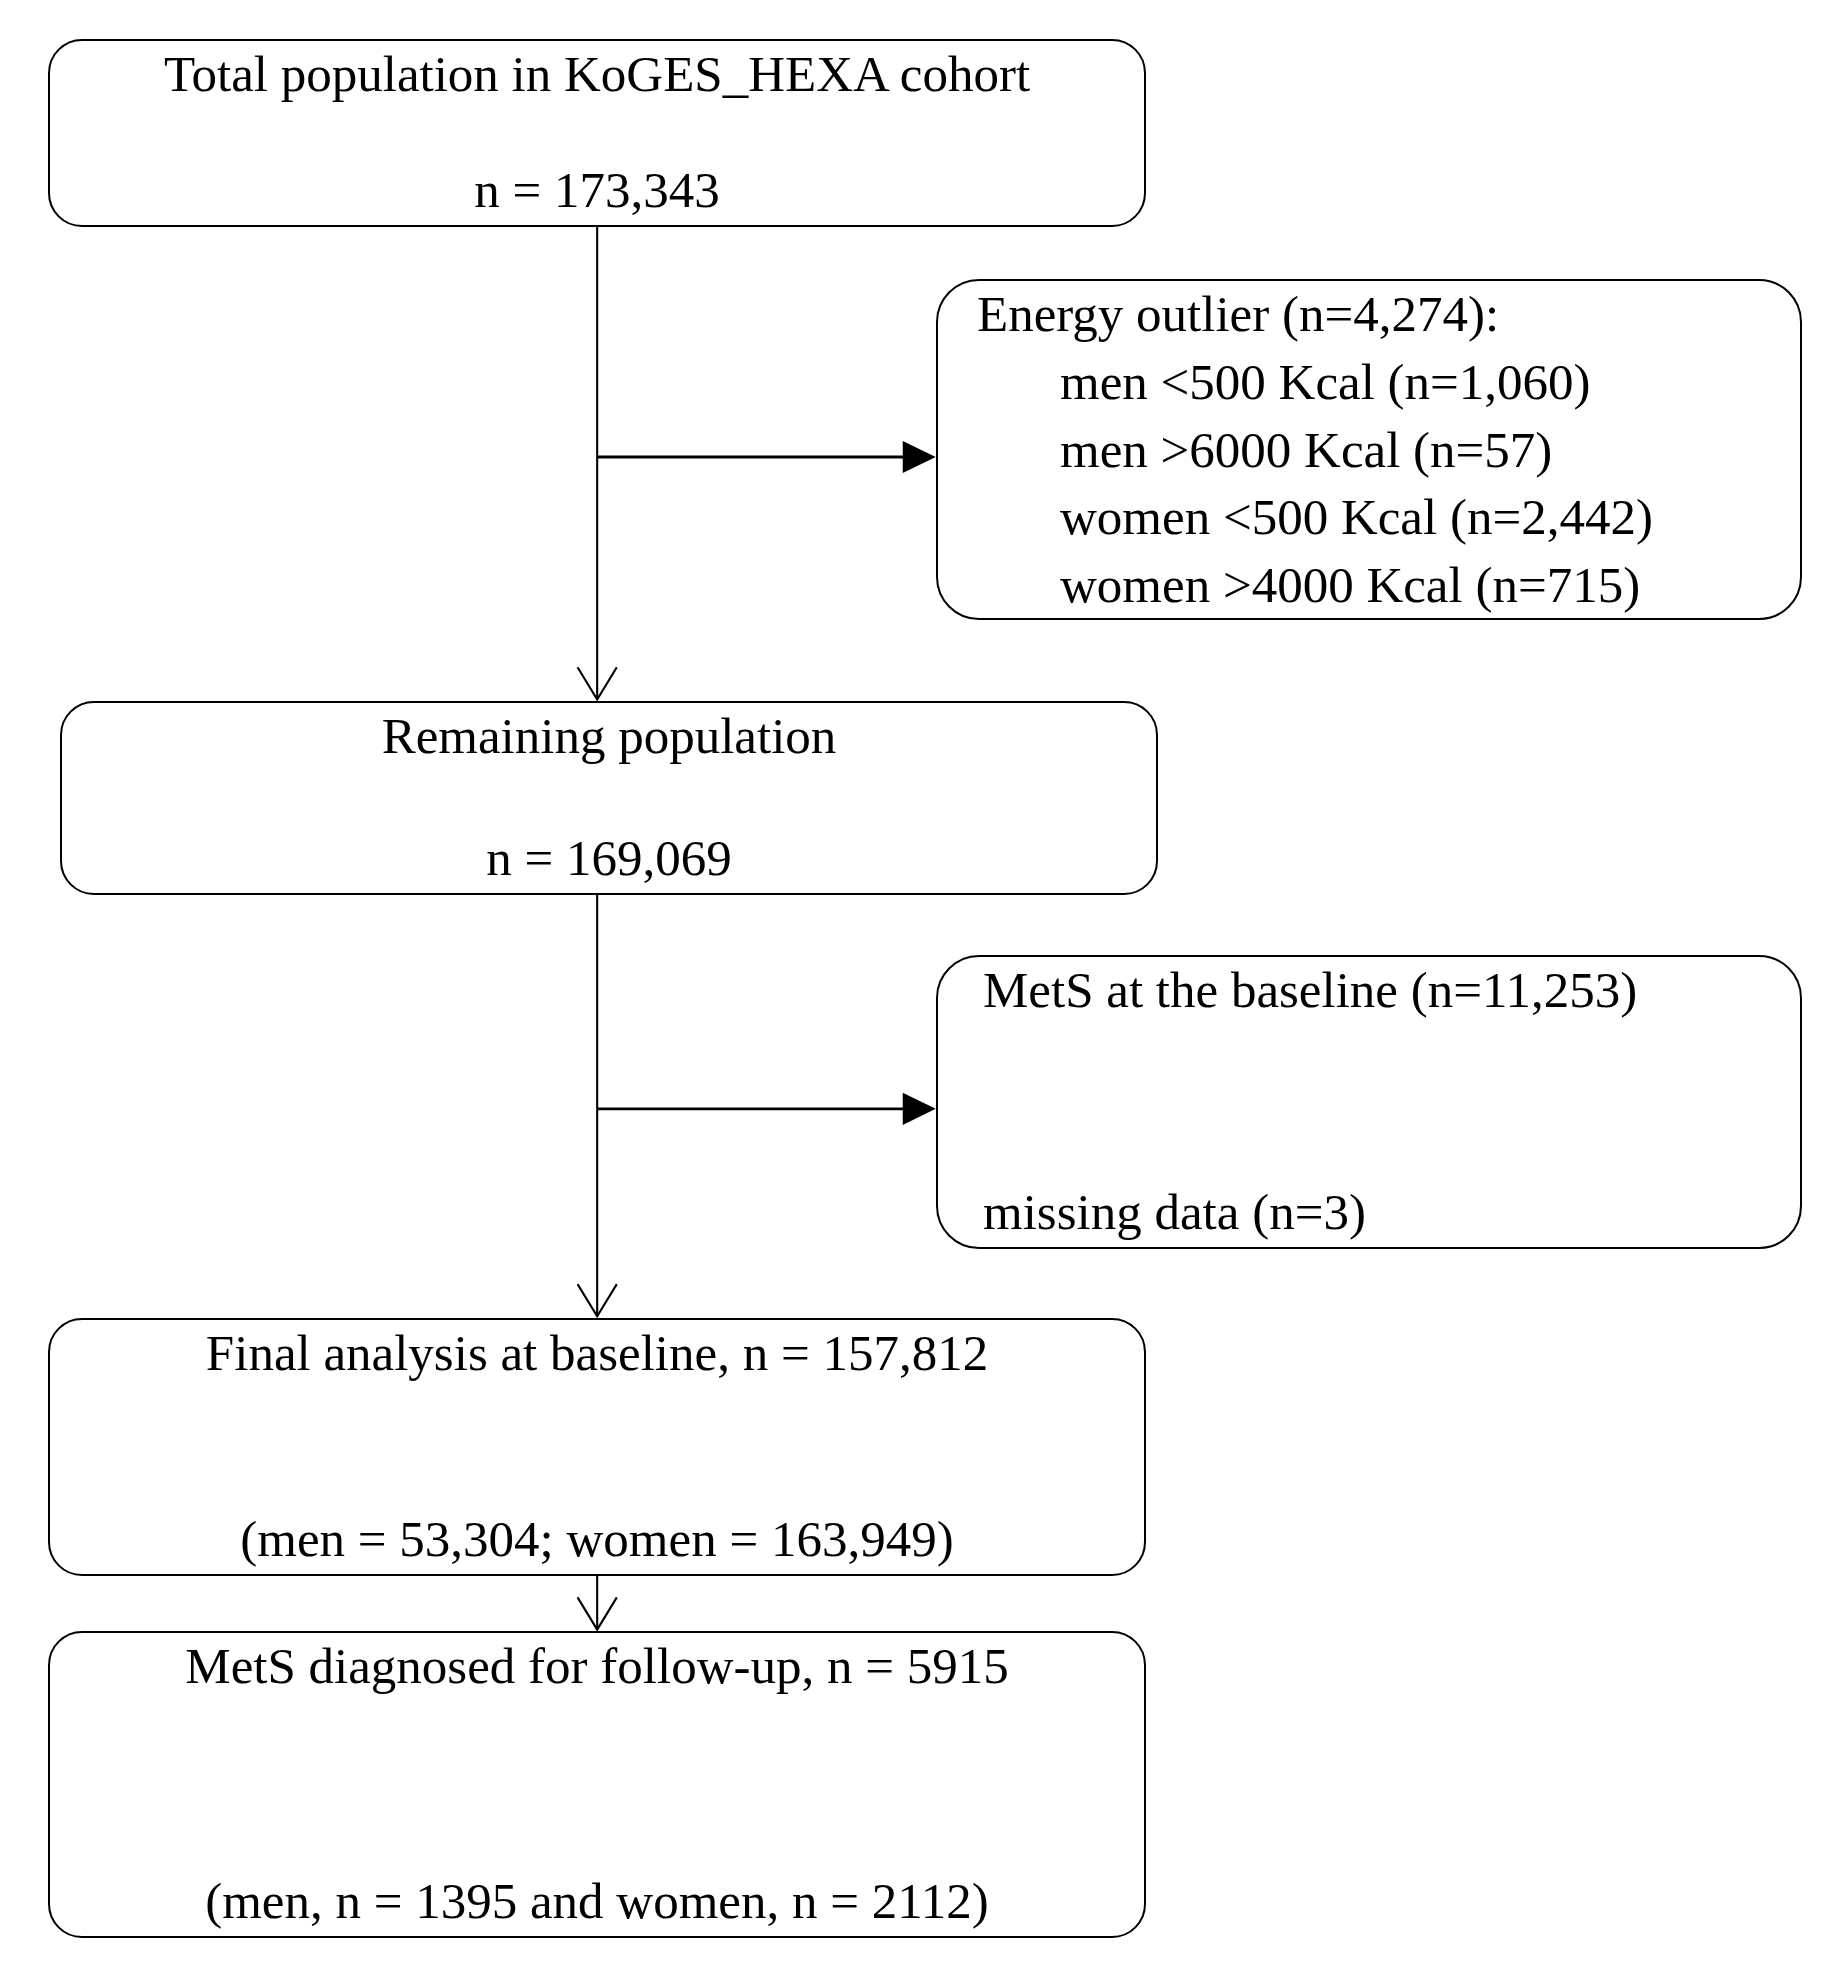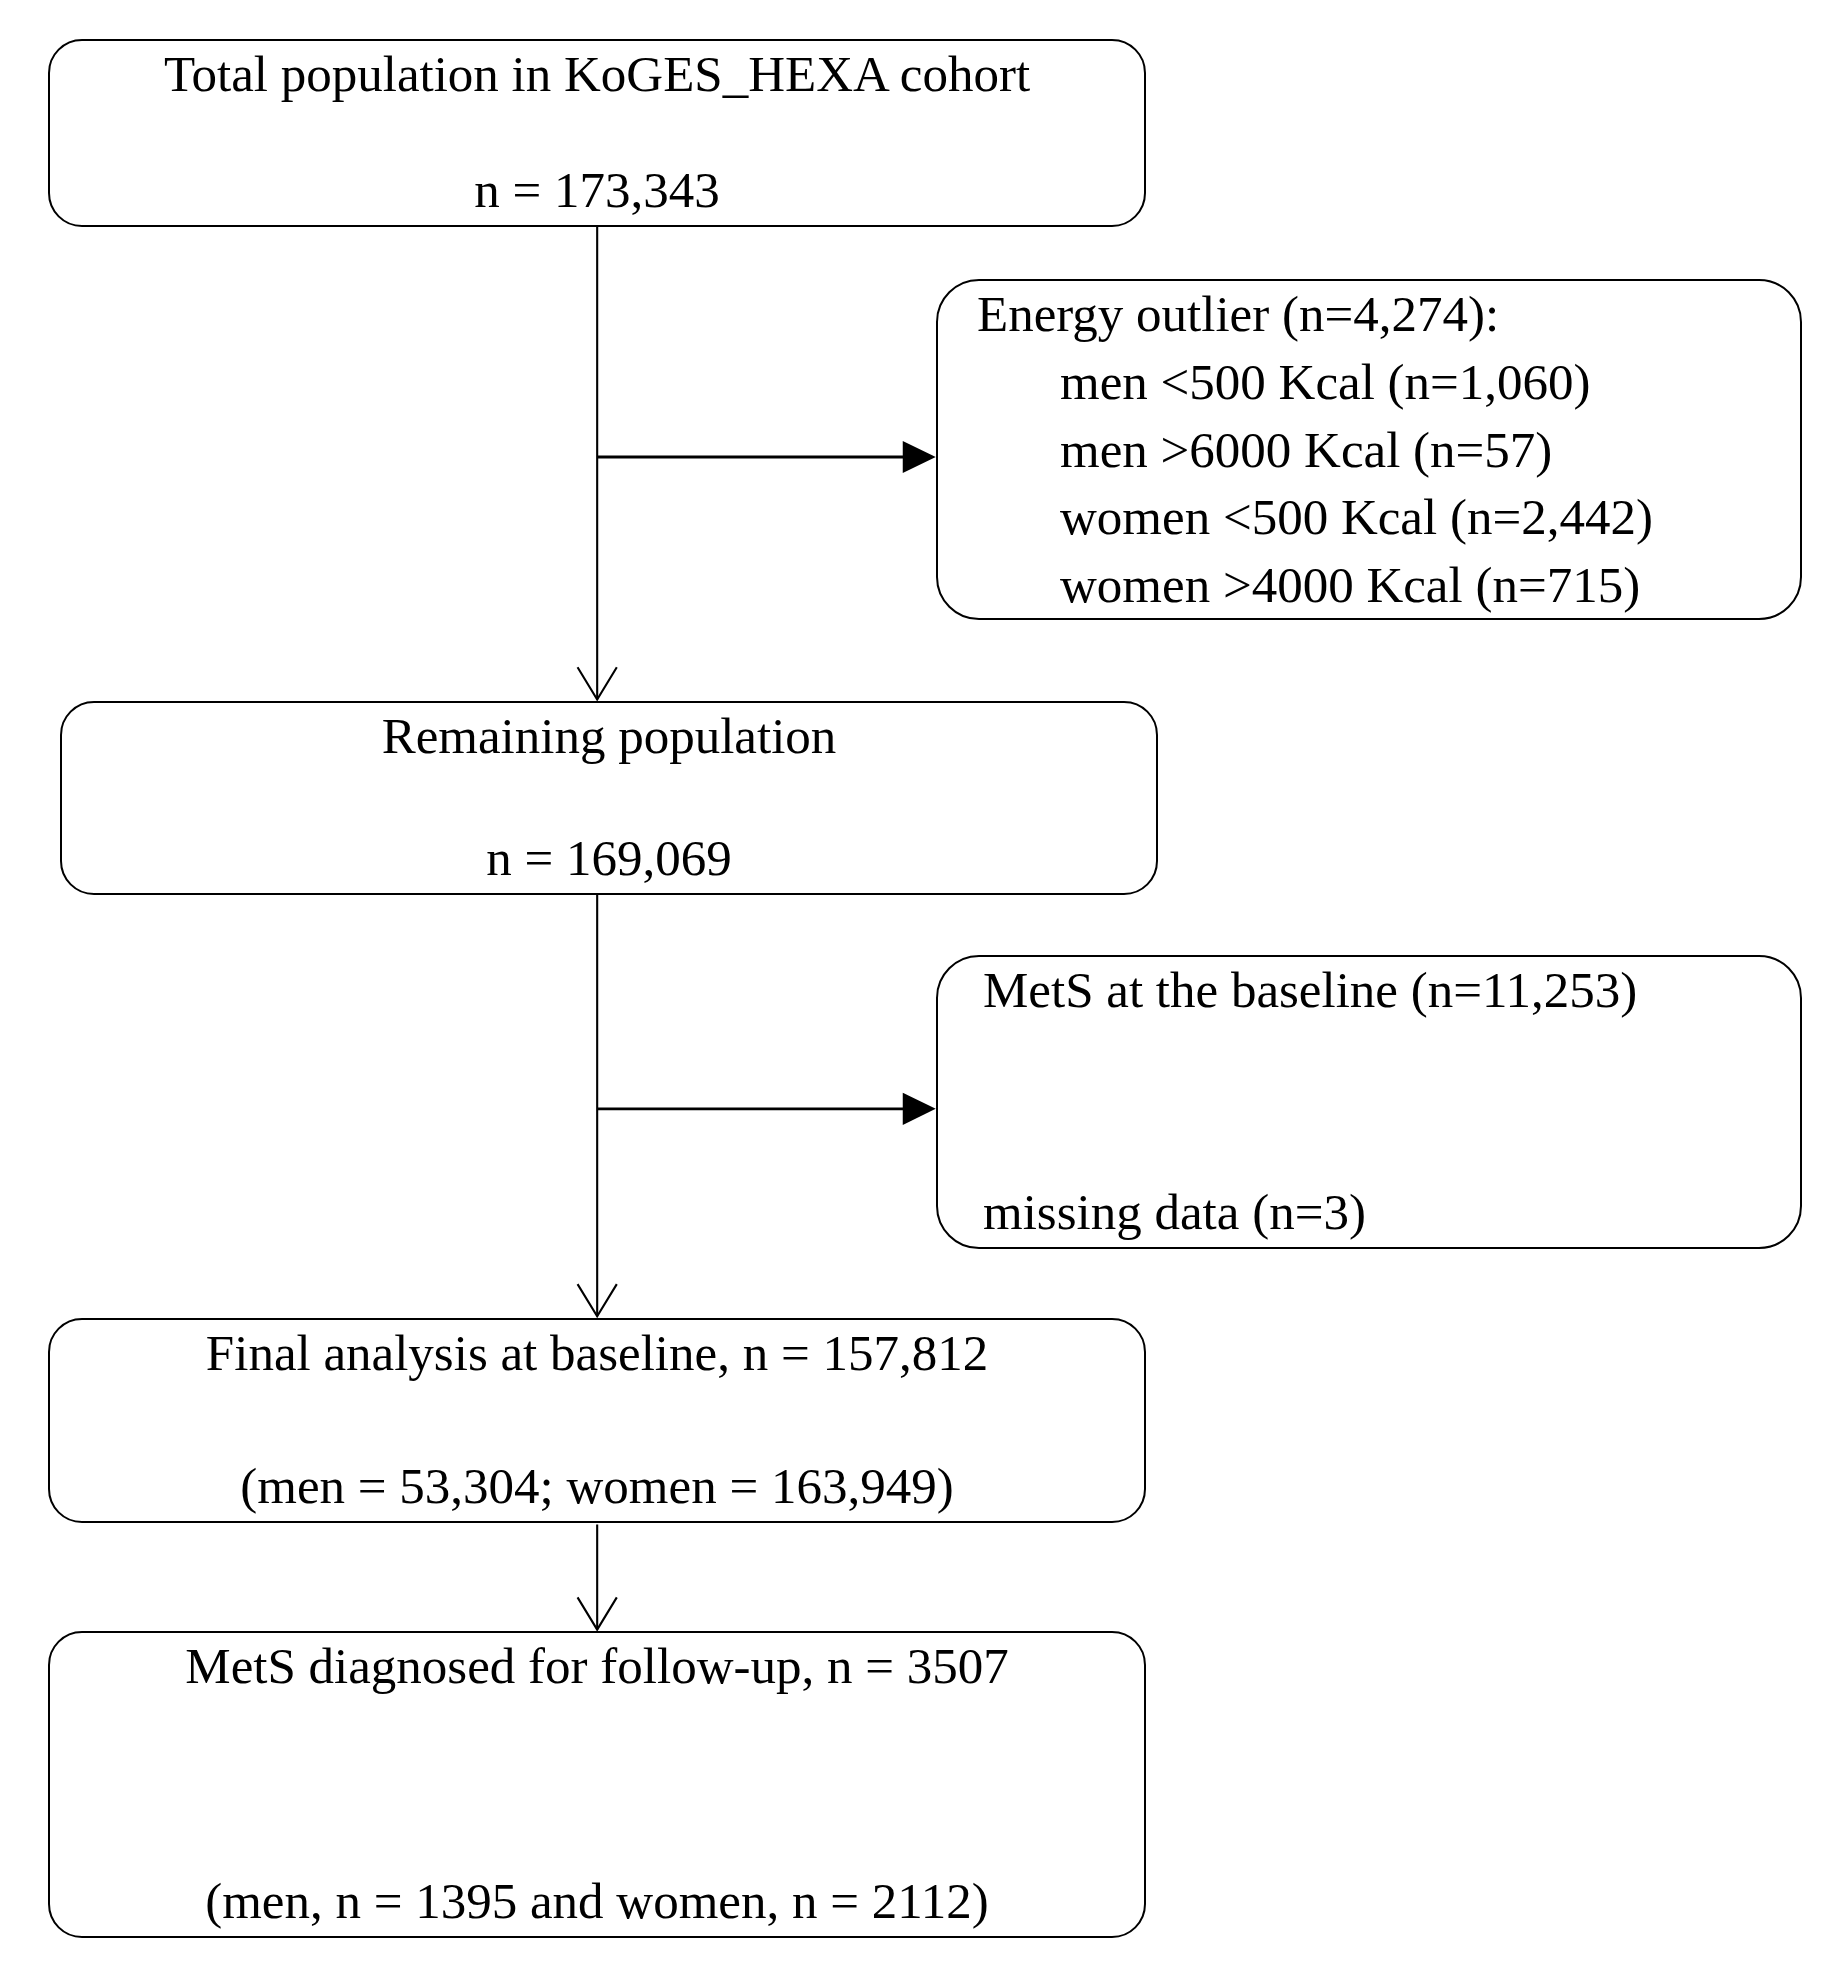--- a/index.html
+++ b/index.html
@@ -44,21 +44,21 @@
     width: 866px;
     border-radius: 43px;
     align-items: flex-start;
     text-align: left;
   }
   .box .line { white-space: nowrap; }
   #box-total     { top: 39px;   height: 188px; }
   #box-energy    { top: 279px;  height: 341px; padding-left: 39px; padding-right: 14px; }
   #box-remaining { top: 701px; height: 194px; margin-left: 12px; }
   #box-mets-base { top: 955px; height: 294px; padding-left: 45px; padding-right: 11.2px; }
-  #box-final     { top: 1318px; height: 205px; }
+  #box-final     { top: 1318px; height: 258px; }
   #box-followup  { top: 1631px; height: 307px; }
   .indent { margin-left: 83px; }
 </style>
 </head>
 <body>
 
 <div class="canvas">
 
   <svg class="arrow-layer" width="1842" height="1985" viewBox="0 0 2628 2832" xmlns="http://www.w3.org/2000/svg">
 
@@ -100,18 +100,18 @@
     <div class="line">MetS at the baseline (n=11,253)</div>
     <div class="line">missing data (n=3)</div>
   </div>
 
   <div class="box left-col" id="box-final">
     <div class="line">Final analysis at baseline, n = 157,812</div>
     <div class="line">(men = 53,304; women = 163,949)</div>
   </div>
 
   <div class="box left-col" id="box-followup">
-    <div class="line">MetS diagnosed for follow-up, n = 3507</div>
+    <div class="line">MetS diagnosed for follow-up, n = 5915</div>
     <div class="line">(men, n = 1395 and women, n = 2112)</div>
   </div>
 
 </div>
 
 
 </body></html>

